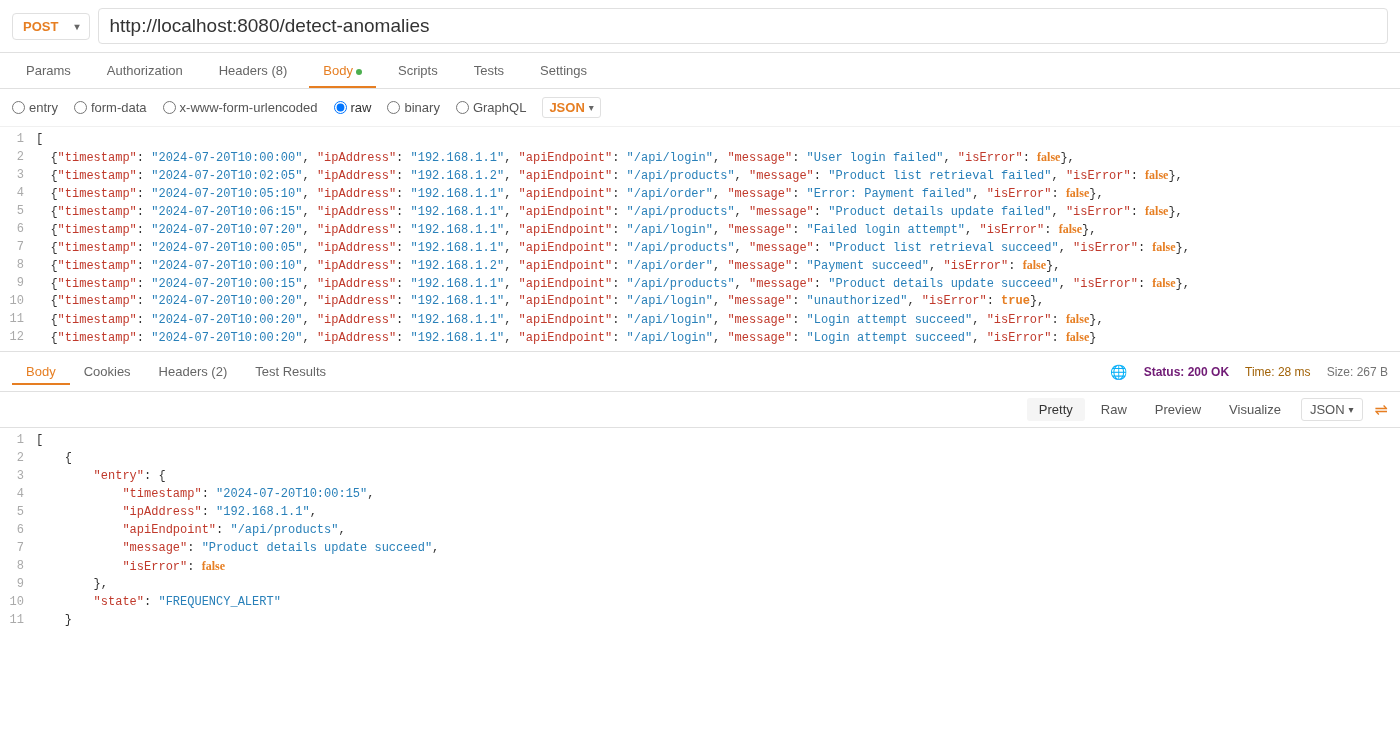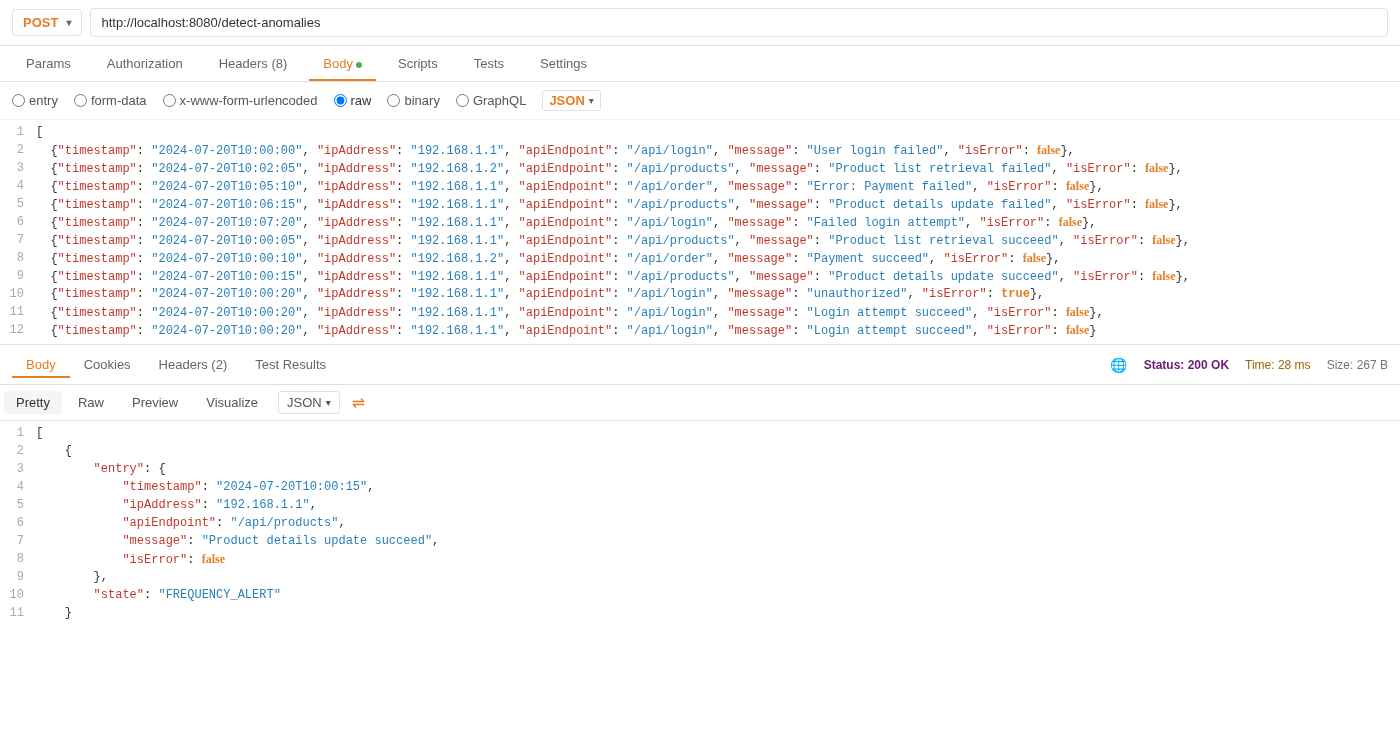--- a/index.html
+++ b/index.html
@@ -14,37 +14,37 @@
     .top-bar {
       display: flex;
       align-items: center;
       padding: 8px 12px;
       border-bottom: 1px solid #e0e0e0;
       gap: 8px;
     }
     .method-select {
       display: flex;
       align-items: center;
-      gap: 8px;
+      gap: 16px;
       border: 1px solid #e0e0e0;
       border-radius: 4px;
       padding: 5px 10px;
       cursor: pointer;
       background: #fff;
       font-weight: 600;
       color: #e67e22;
       font-size: 13px;
     }
     .method-select .chevron { font-size: 10px; color: #666; }
     .url-input {
       flex: 1;
       border: 1px solid #e0e0e0;
       border-radius: 4px;
       padding: 6px 10px;
-      font-size: 13px;
+      font-size: 19px;
       color: #333;
       outline: none;
     }
 
     
     .tabs-row {
       display: flex;
       align-items: center;
       padding: 0 12px;
       border-bottom: 1px solid #e0e0e0;
@@ -180,23 +180,24 @@
     }
     .status-200 { color: #701a75; font-weight: 700; }
     .status-time { color: #a16207; }
     .status-size { color: #737373; }
     .globe-icon { color: #aaa; font-size: 14px; }
 
     
     .resp-view-tabs {
       display: flex;
       align-items: center;
-      padding: 6px 4px;
+      padding: 6px 12px;
       border-bottom: 1px solid #e0e0e0;
       gap: 4px;
+      justify-content: flex-end;
     }
     .view-tab {
       padding: 4px 12px;
       cursor: pointer;
       color: #555;
       font-size: 13px;
       border-radius: 3px;
     }
     .view-tab.active {
       background: #f5f5f5;

